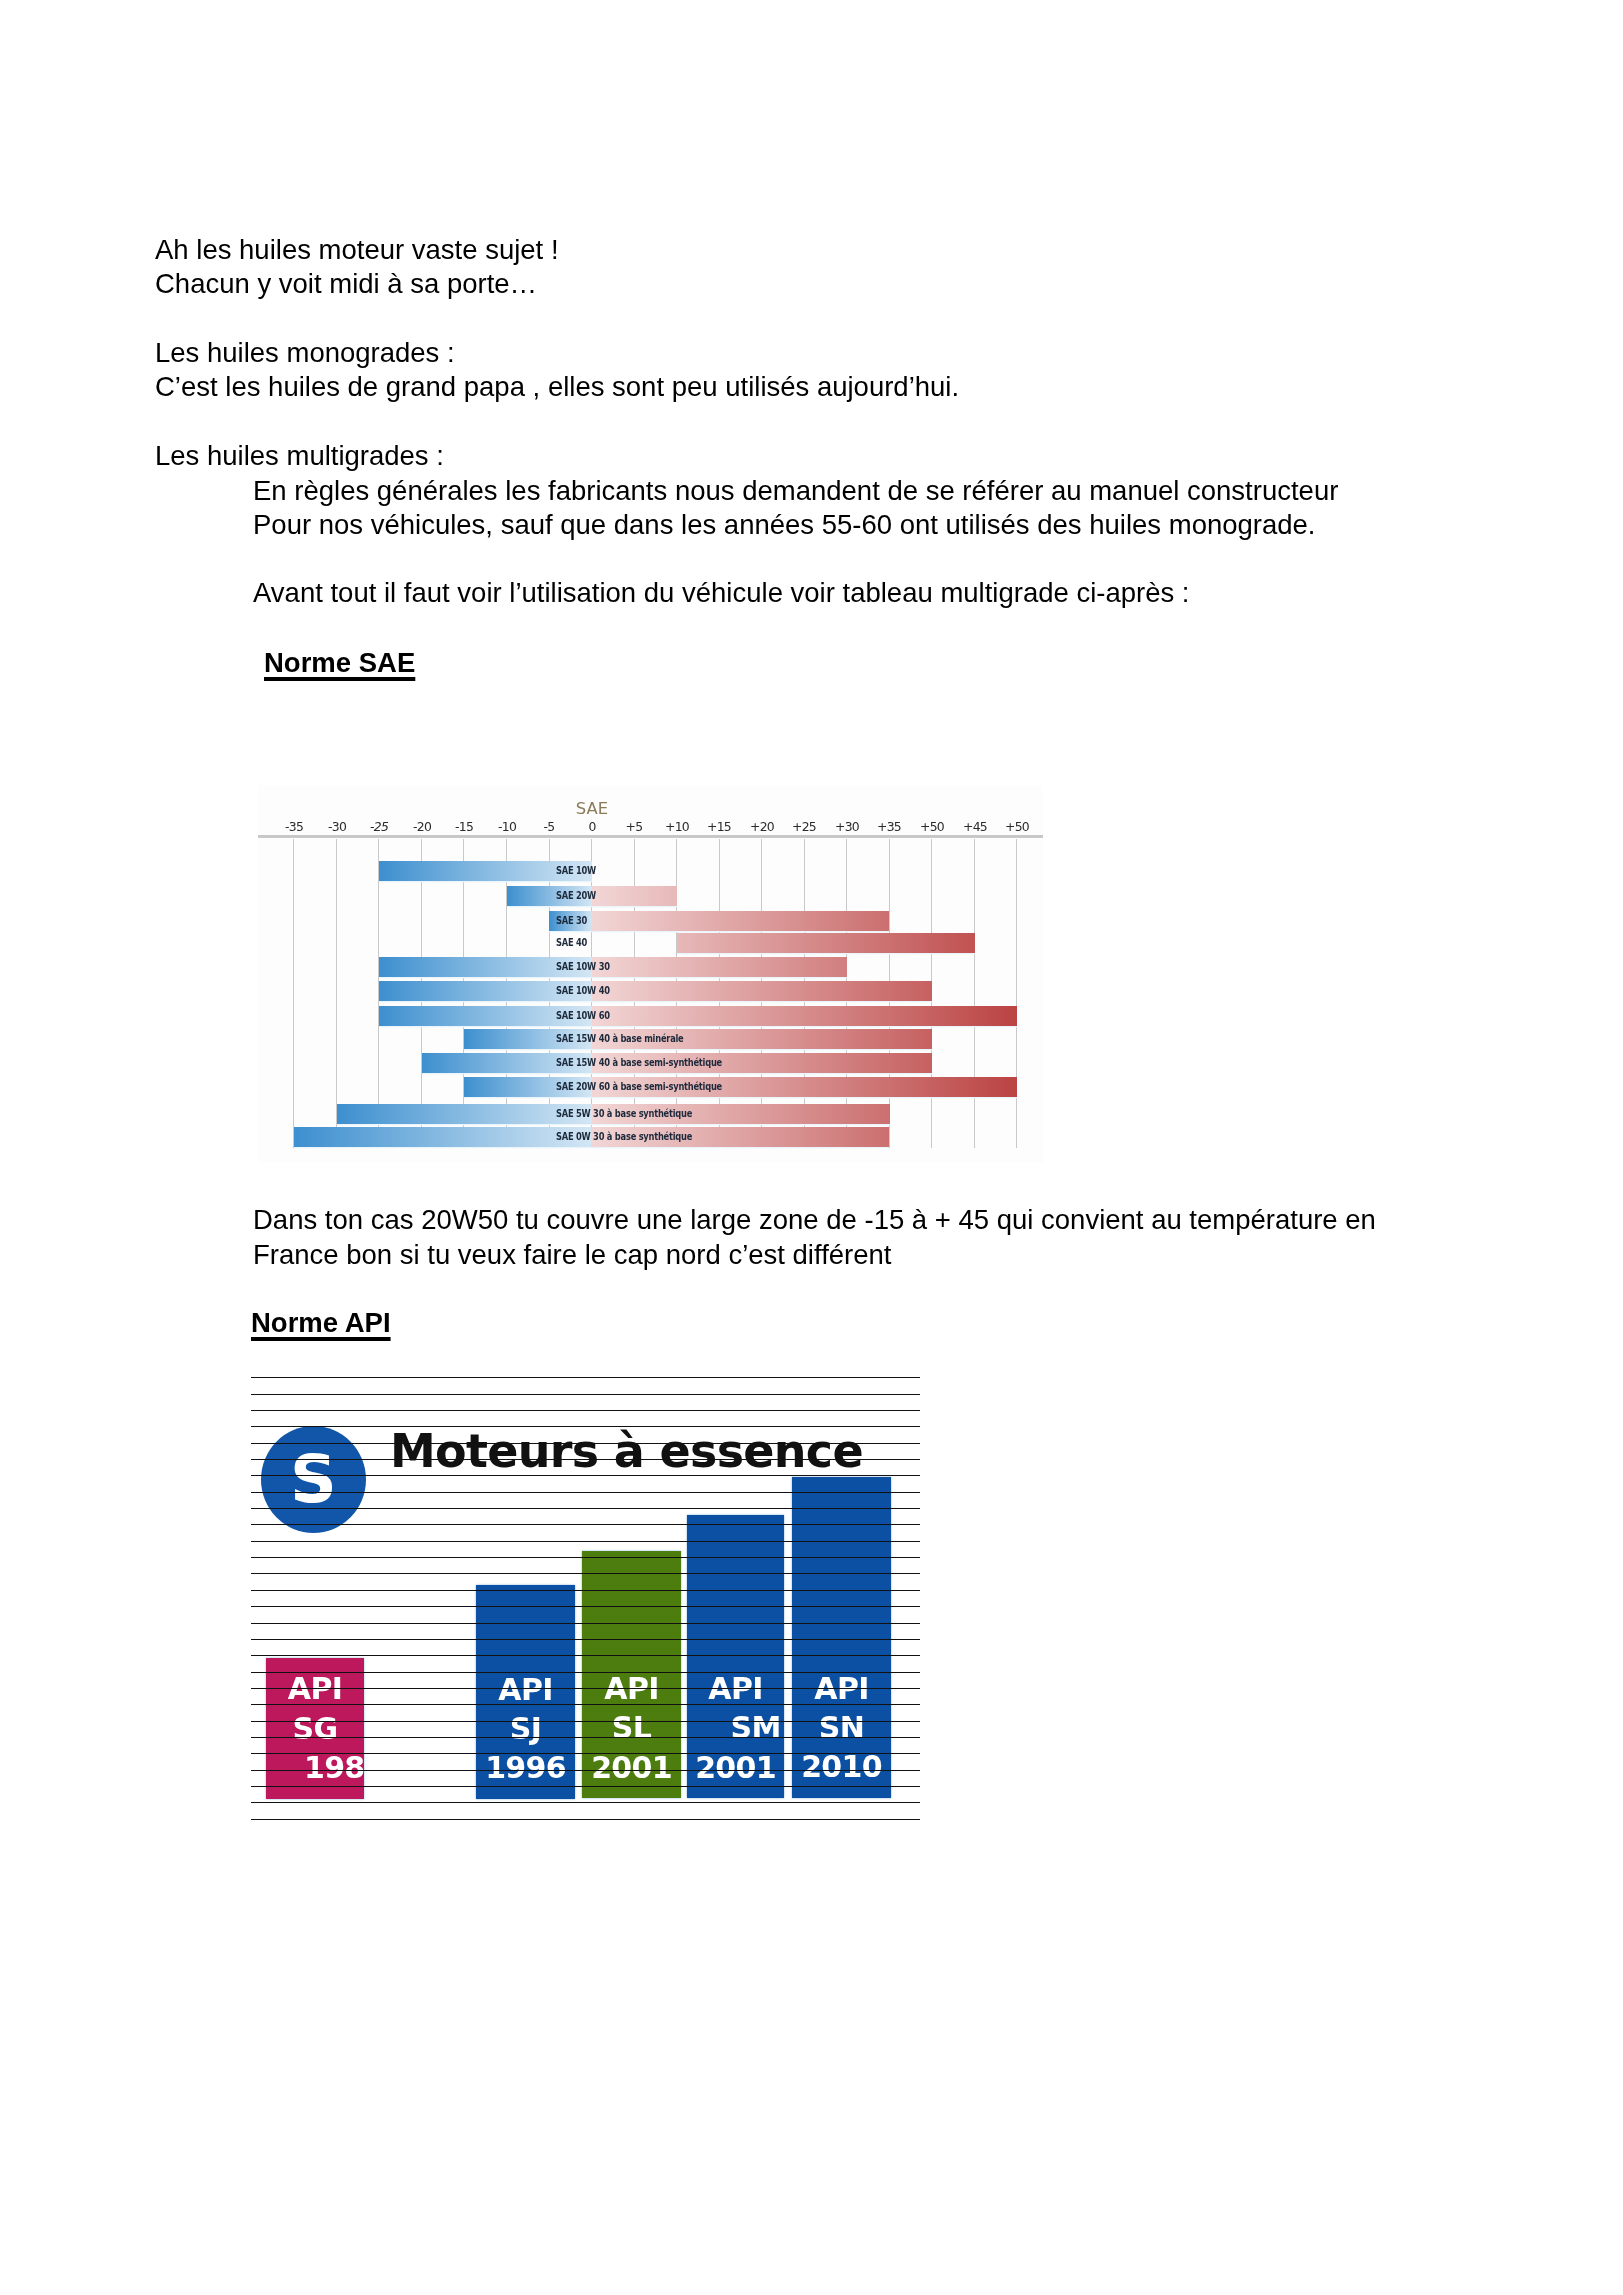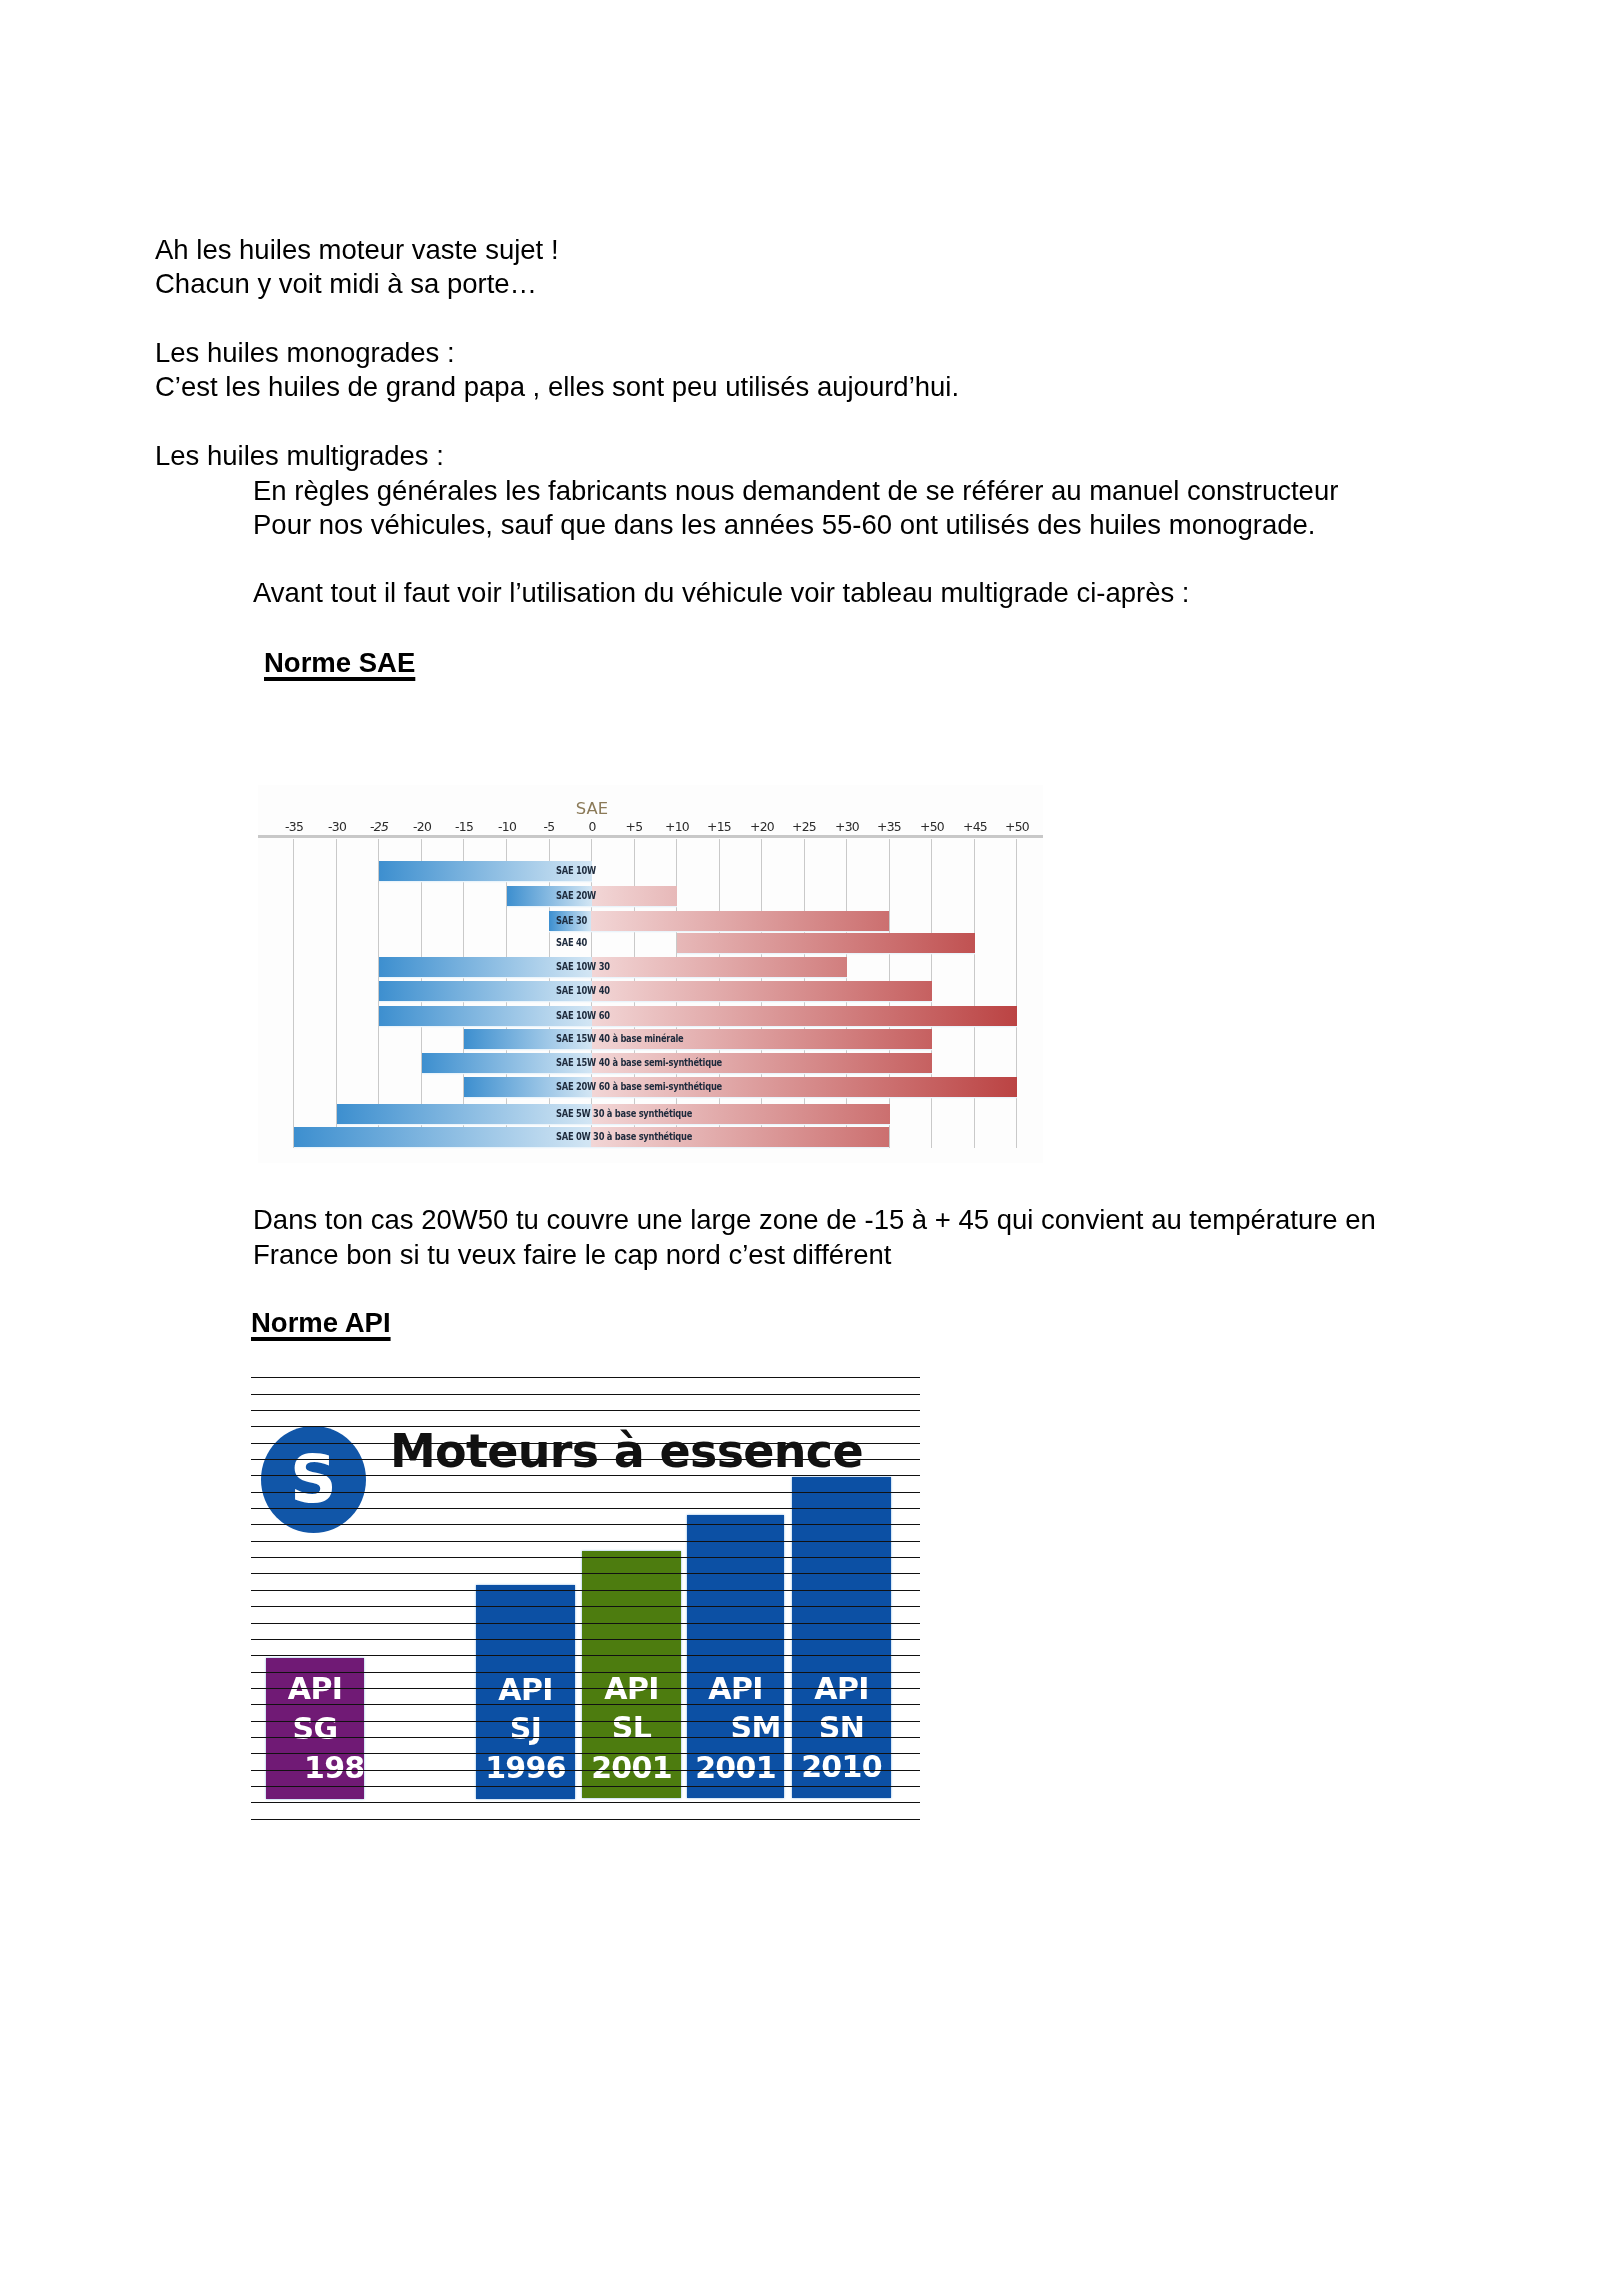--- a/index.html
+++ b/index.html
@@ -135,21 +135,21 @@
     <div class="hline" style="top: 336px;"></div>
     <div class="hline" style="top: 353px;"></div>
     <div class="hline" style="top: 369px;"></div>
     <div class="hline" style="top: 385px;"></div>
     <div class="hline" style="top: 402px;"></div>
     <div class="hline" style="top: 418px;"></div>
     <div class="hline" style="top: 434px;"></div>
     <div class="hline" style="top: 451px;"></div>
     <div class="circle" style="left: 9.8px; top: 58px; width: 105px; height: 107px; font-size: 65px; background: rgb(17, 86, 168);">S</div>
     <div class="api-title" style="left: 139px; top: 56px; font-size: 46px;">Moteurs à essence</div>
-    <div class="api-bar" style="left: 15px; top: 290px; width: 98px; height: 141px; background: #701a75;">
+    <div class="api-bar" style="left: 15px; top: 290px; width: 98px; height: 141px; background: #be185d;">
       <div class="txt" style="top: 16.4px;">API</div>
       <div class="txt" style="top: 56px;">SG</div>
       <div class="txt" style="top: 95px; margin-left: 38px;">1987</div>
     </div>
     <div class="api-bar" style="left: 225px; top: 217px; width: 99px; height: 214px; background: rgb(12, 80, 164);">
       <div class="txt" style="top: 90px;">API</div>
       <div class="txt" style="top: 129px;">SJ</div>
       <div class="txt" style="top: 168px;">1996</div>
     </div>
     <div class="api-bar" style="left: 331px; top: 183px; width: 99px; height: 247px; background: #4d7c0f;">

